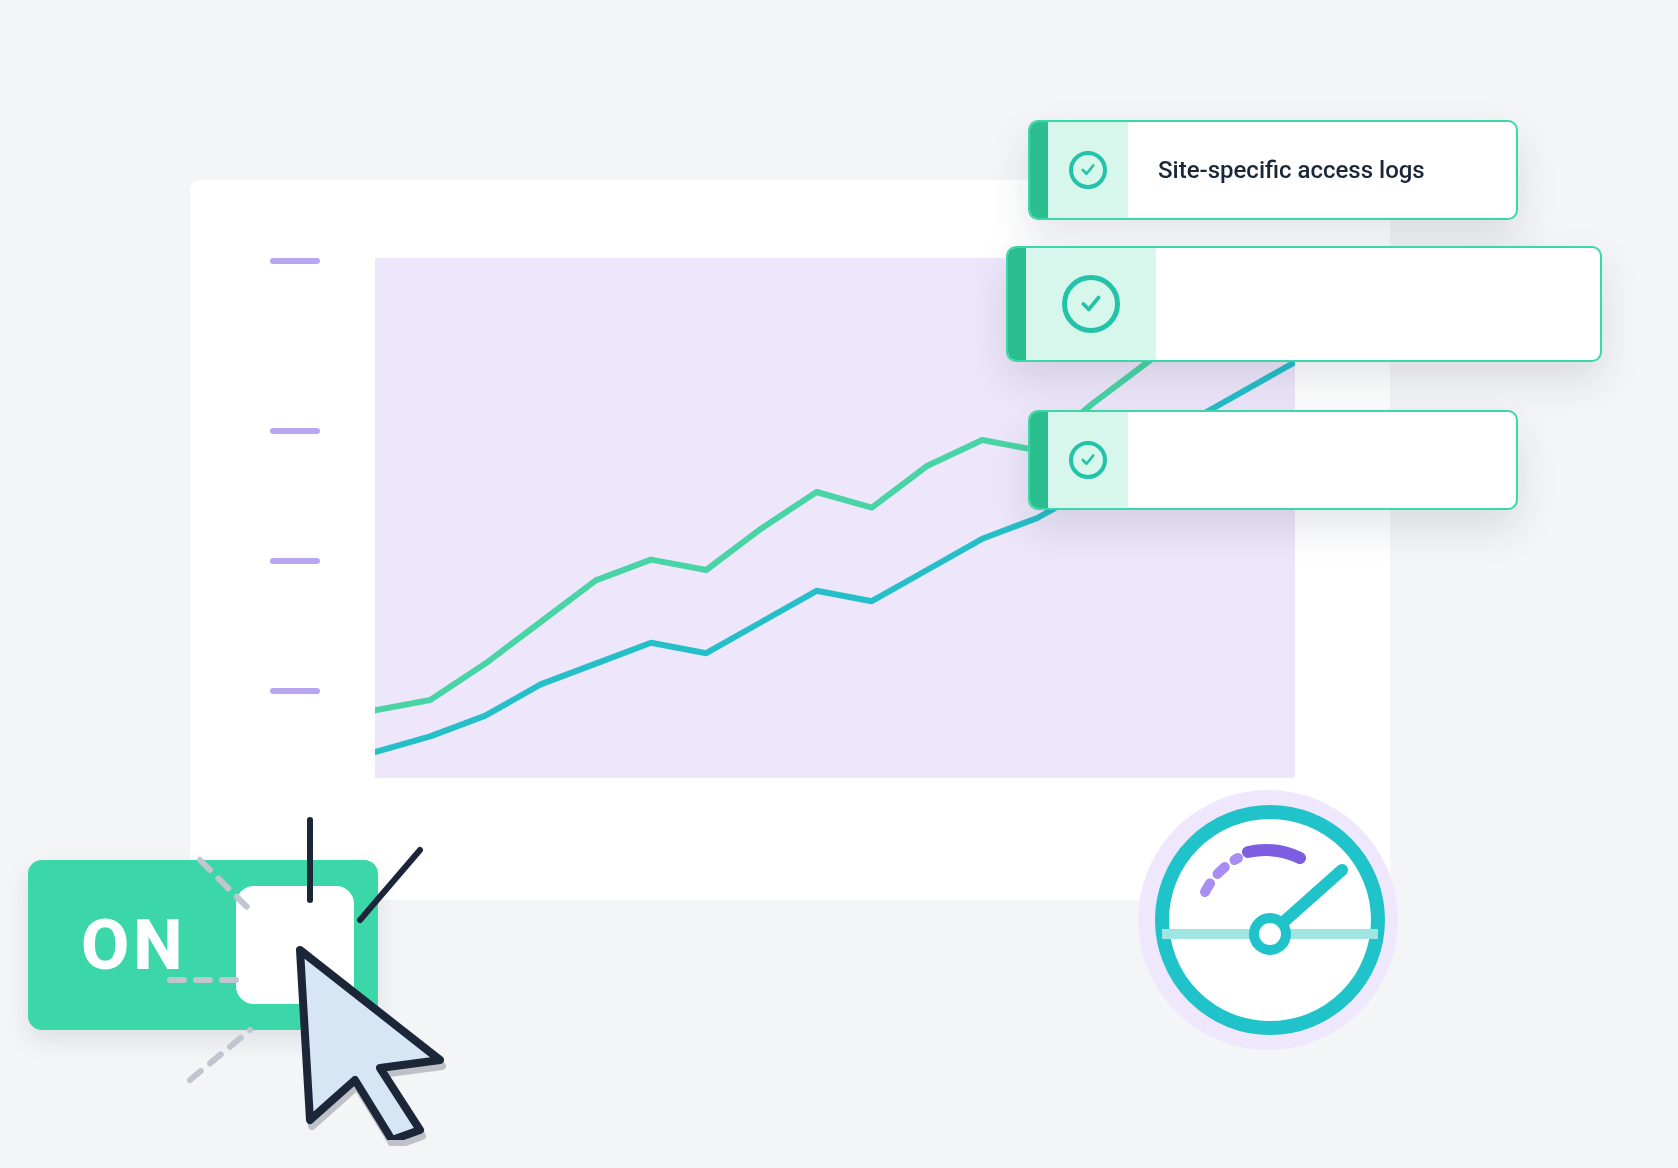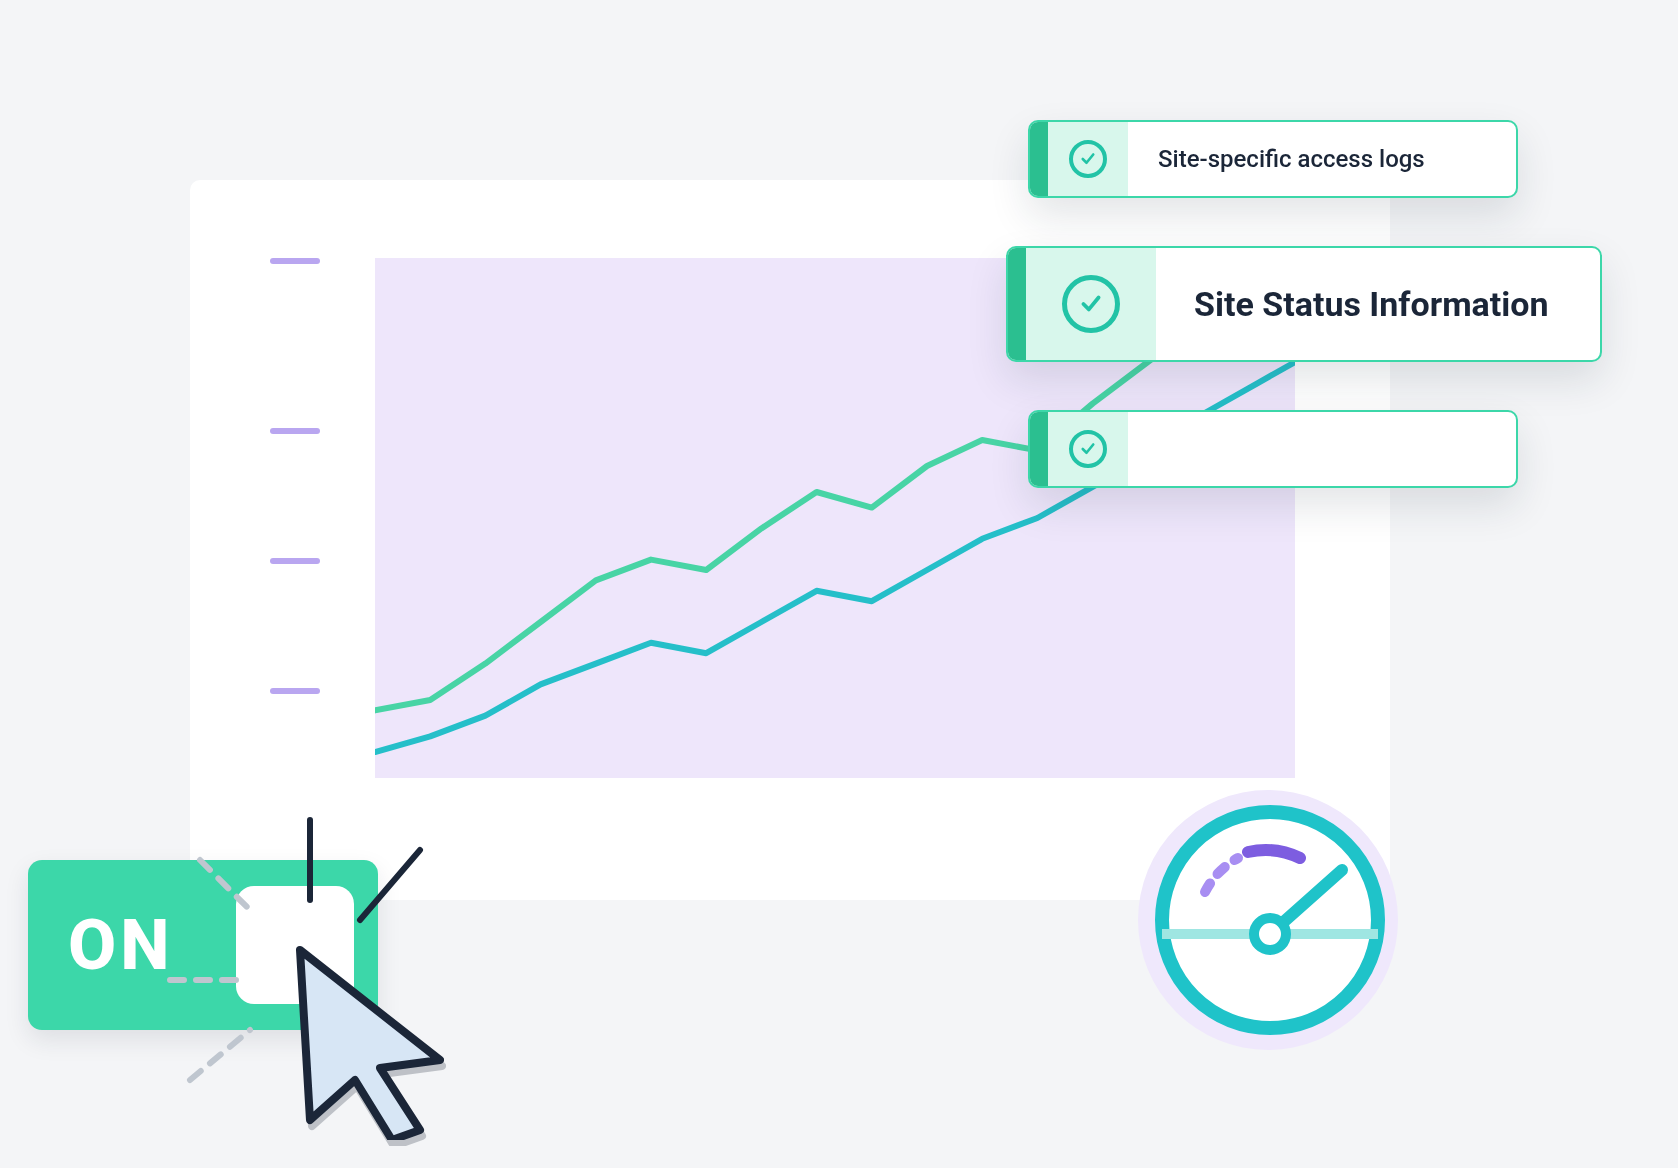--- a/index.html
+++ b/index.html
@@ -79,21 +79,21 @@
     display: flex;
     align-items: center;
     justify-content: center;
   }
   .info-card .label-zone {
     display: flex;
     align-items: center;
     color: #1b2638;
   }
 
-  .card-small { height: 78px; }
+  .card-small { height: 100px; }
   .card-small .icon-zone { width: 80px; flex: 0 0 80px; }
   .card-small .label-zone { padding: 0 30px; font-size: 24px; font-weight: 500; }
 
   .card-big { height: 116px; }
   .card-big .icon-zone { width: 130px; flex: 0 0 130px; }
   .card-big .label-zone { padding: 0 38px; font-size: 34px; font-weight: 700; }
 
   .card1 { left: 1028px; top: 120px; width: 490px; }
   .card2 { left: 1006px; top: 246px; width: 596px; }
   .card3 { left: 1028px; top: 410px; width: 490px; }
@@ -112,21 +112,21 @@
     border-radius: 14px;
     display: flex;
     align-items: center;
     box-shadow: 0 10px 24px rgba(27,40,56,0.10);
   }
   .on-label {
     color: #ffffff;
     font-size: 70px;
     font-weight: 800;
     letter-spacing: 4px;
-    margin-left: 40px;
+    margin-left: 53px;
   }
   .on-thumb {
     position: absolute;
     right: 24px;
     top: 26px;
     width: 118px;
     height: 118px;
     background: #ffffff;
     border-radius: 18px;
   }
@@ -193,21 +193,20 @@
 
 <div class="info-card card-big card2">
   <div class="left-bar"></div>
   <div class="icon-zone">
     <span class="check-outer-lg">
       <svg width="26" height="26" viewBox="0 0 24 24" fill="none">
           <path d="M5 12l5 5 9-11" stroke="#22c3a6" stroke-width="3.5" stroke-linecap="round" stroke-linejoin="round"></path>
         </svg>
     </span>
   </div>
-  <div class="label-zone">Site Status Information</div>
 </div>
 
 <div class="info-card card-small card3">
   <div class="left-bar"></div>
   <div class="icon-zone">
     <span class="check-outer-sm">
       <svg width="18" height="18" viewBox="0 0 24 24" fill="none">
           <path d="M5 12l5 5 9-11" stroke="#22c3a6" stroke-width="3.5" stroke-linecap="round" stroke-linejoin="round"></path>
         </svg>
     </span>

